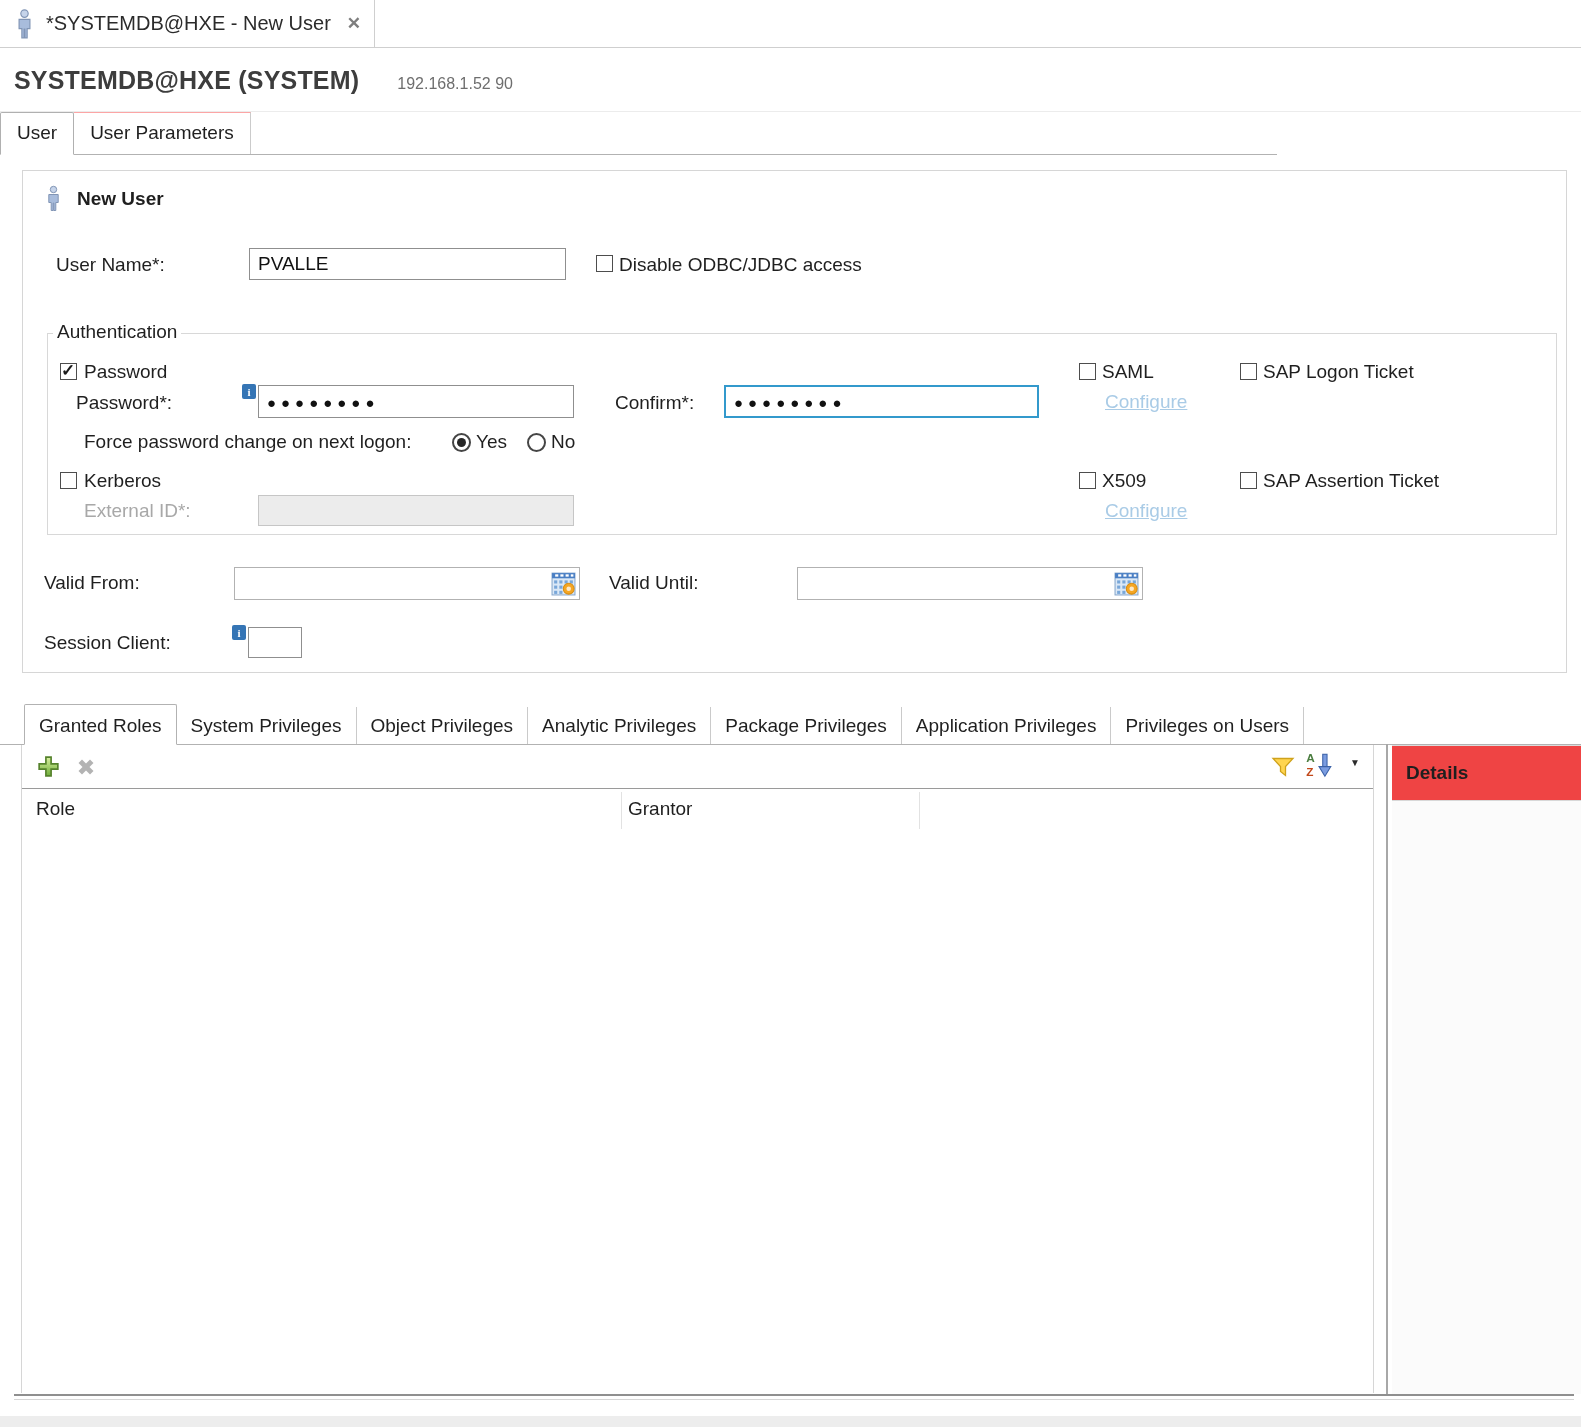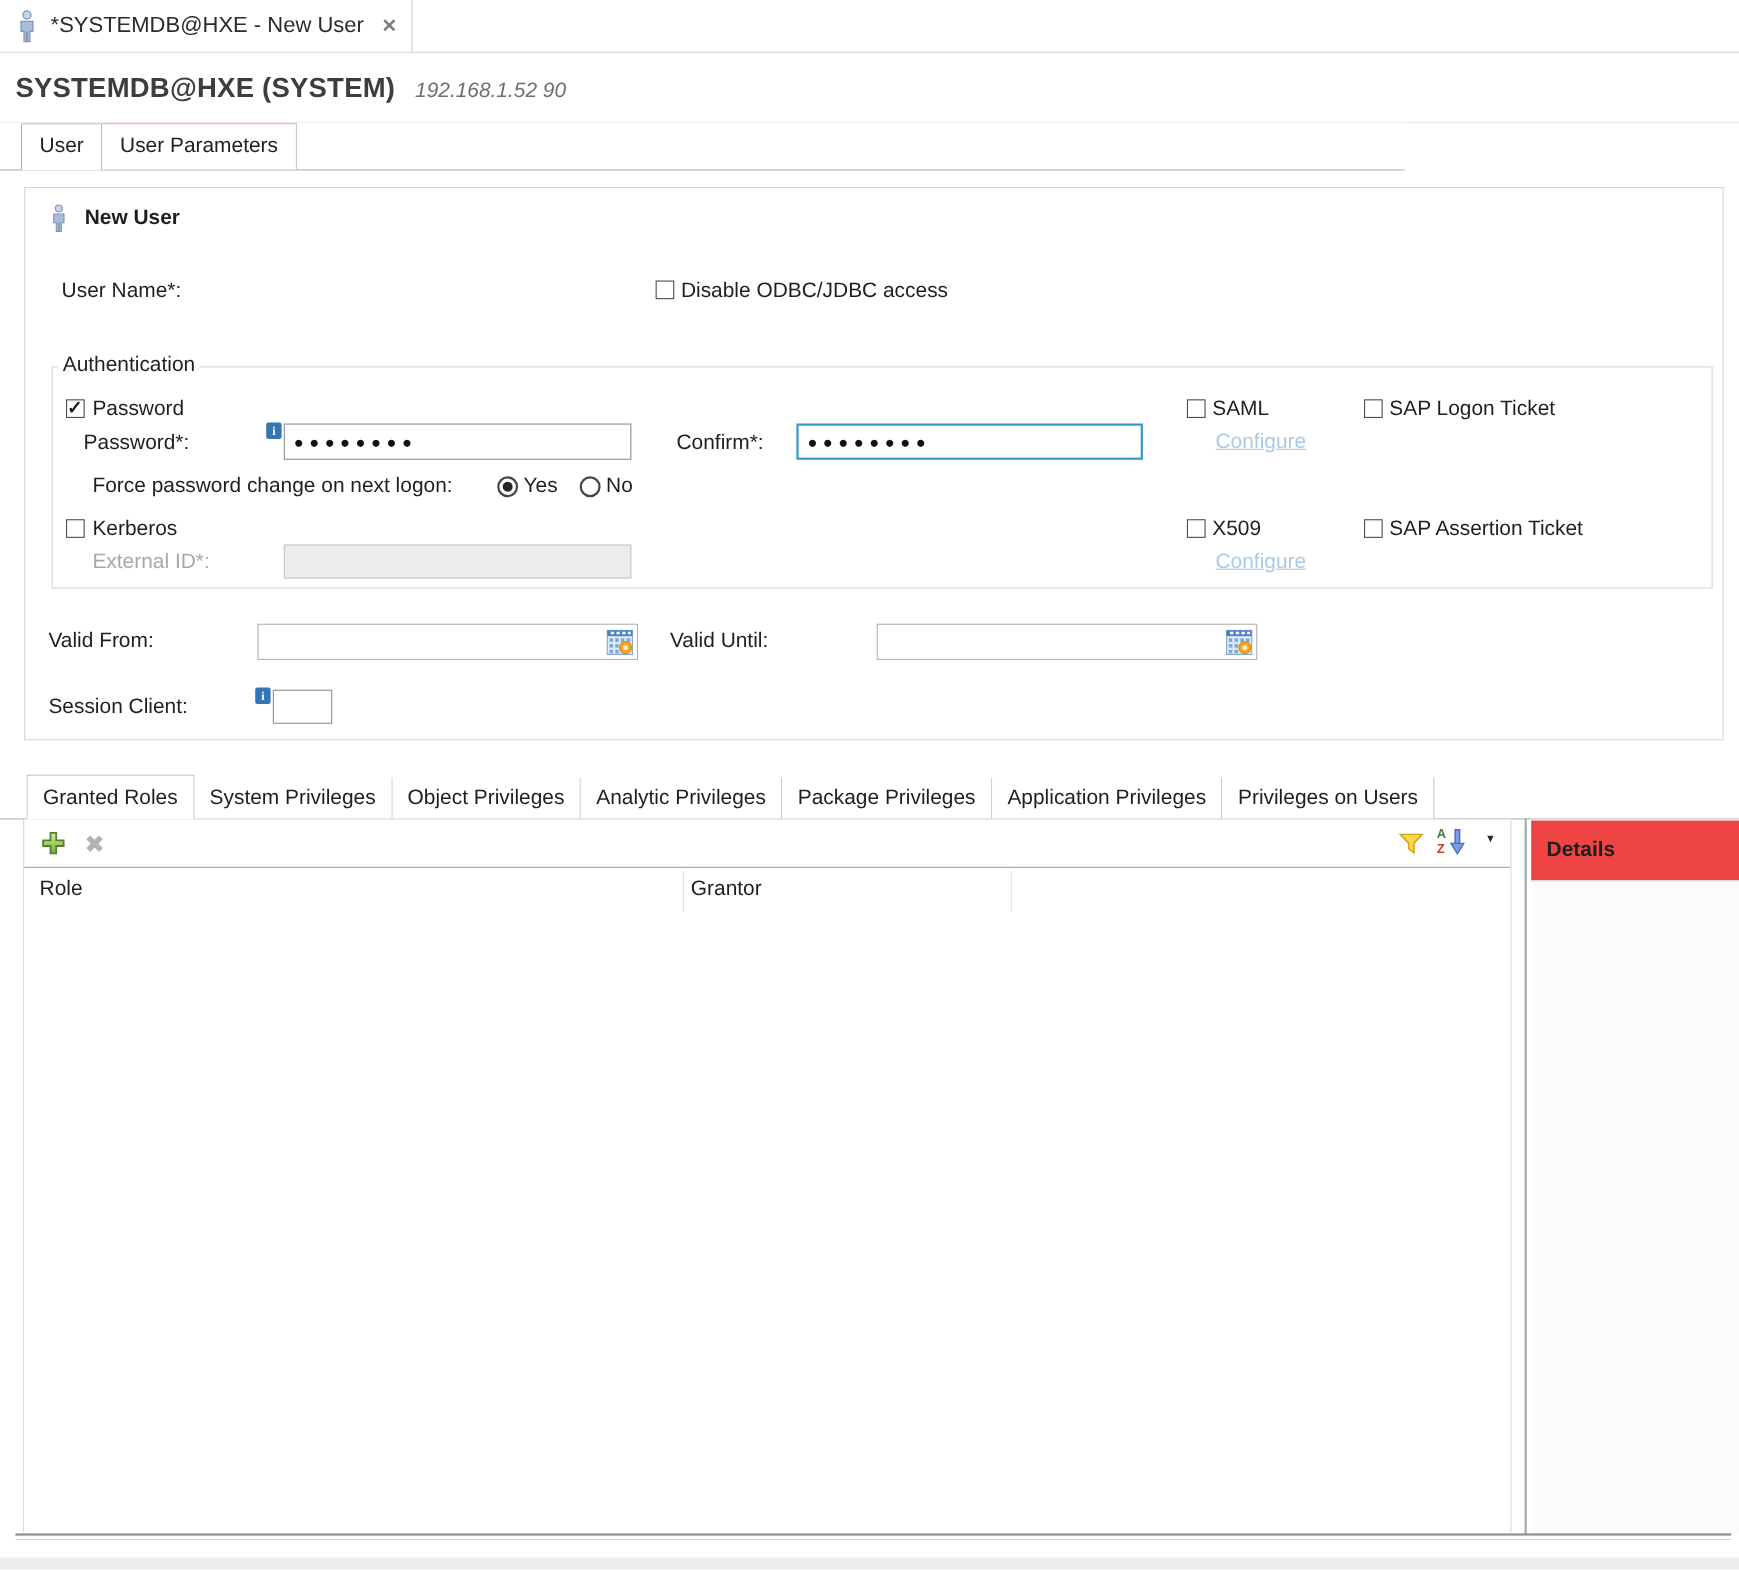--- a/index.html
+++ b/index.html
@@ -12,25 +12,25 @@
   .etabs{position:absolute;left:0;top:0;width:1581px;height:48px;border-bottom:1px solid #cfcfcf;background:#fff;}
   .etab{position:absolute;left:0;top:0;height:47px;width:375px;border-right:1px solid #cfcfcf;
         display:flex;align-items:center;padding-left:17px;background:#fff;cursor:pointer;}
   .etab-title{margin-left:14px;font-size:20px;color:#2b2b2b;}
   .etab-close{margin-left:16px;font-size:17px;color:#7e7e7e;font-weight:bold;cursor:pointer;}
 
   
   .chead{position:absolute;left:0;top:48px;width:1581px;height:64px;border-bottom:1px solid #ececec;
          display:flex;align-items:baseline;padding:18px 0 0 14px;background:#fff;}
   .chead-title{font-size:25px;font-weight:bold;color:#3d3d3d;letter-spacing:.2px;}
-  .chead-addr{margin-left:18px;font-size:19px;color:#6e6e6e;font-style:italic;}
+  .chead-addr{margin-left:38px;font-size:16px;color:#6e6e6e;}
 
   
   .mtabs{position:absolute;left:0;top:112px;width:1277px;height:43px;border-bottom:1px solid #b2b2b2;
-         display:flex;align-items:center;background:#fff;padding-left:19px;}
+         display:flex;align-items:center;background:#fff;}
   .mtab{height:42px;line-height:40px;padding:0 16px;border-top:1px solid #fca5a5;border-right:1px solid #cbcbcb;
         background:#fff;cursor:pointer;}
   .mtab.active{height:43px;border:1px solid #b0b0b0;border-bottom:1px solid #fff;margin-bottom:-1px;
         border-radius:2px 2px 0 0;position:relative;z-index:2;}
 
   
   .fpanel{position:absolute;left:22px;top:170px;width:1545px;height:503px;border:1px solid #d6d6d6;background:#fff;}
   .nu-head{position:absolute;left:24px;top:14px;display:flex;align-items:center;gap:17px;}
   .nu-title{font-weight:bold;}
 
@@ -119,20 +119,21 @@
   <div class="fpanel">
     <div class="nu-head">
       <svg width="13" height="27" viewBox="0 0 13 26">
         <circle cx="6.5" cy="4" r="3.2" fill="#c6d4ea" stroke="#8195b5" stroke-width="1"></circle>
         <path d="M1.8 9 h9.4 v8 h-2.4 v8 h-2 v-7.5 h-0.6 v7.5 h-2 v-8 H1.8 z" fill="#a8bcdc" stroke="#8195b5" stroke-width="1"></path>
       </svg>
       <span class="nu-title">New User</span>
     </div>
 
     <span class="lbl" style="left:33px;top:83px;">User Name*:</span>
+    <input class="inp" style="left: 226px; top: 77px; width: 317px; height: 32px;" value="PVALLE">
 
     <span class="cb" style="left:573px;top:84px;"></span>
     <span class="lbl" style="left:596px;top:83px;">Disable ODBC/JDBC access</span>
 
     <div class="fieldset">
       <span class="legend">Authentication</span>
 
       <span class="cb checked" style="left:12px;top:29px;"></span>
       <span class="lbl" style="left:36px;top:27px;">Password</span>
 

